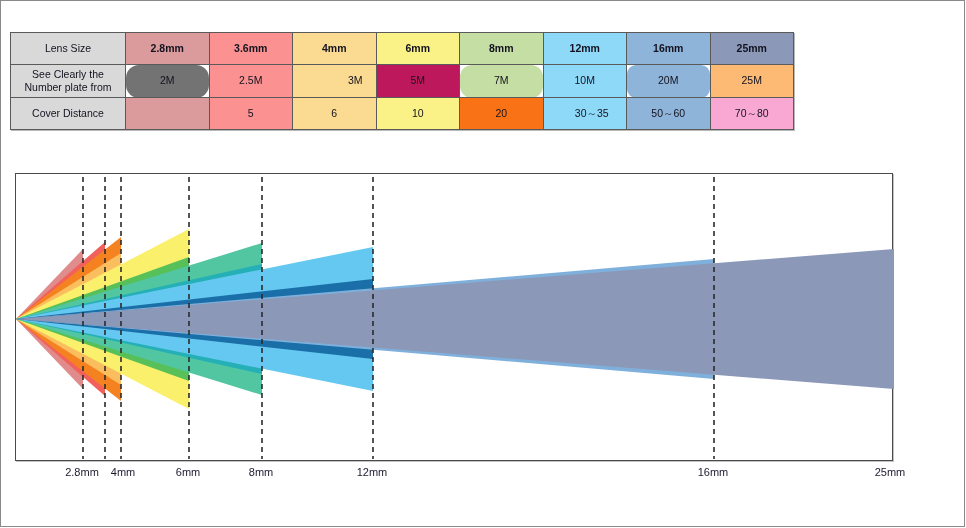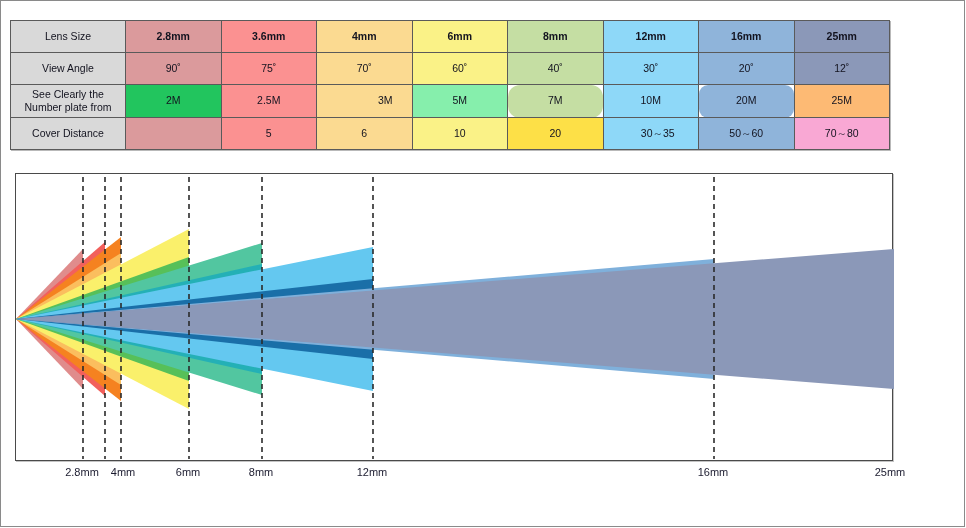--- a/index.html
+++ b/index.html
@@ -22,22 +22,22 @@
     left: 0; top: 0;
     width: 965px; height: 527px;
     border: 1px solid #8a8a8a;
     box-sizing: border-box;
   }
 
   
   #spec-table {
     position: absolute;
     left: 10px;
-    top: 20px;
-    width: 880px;
+    top: 32px;
+    width: 784px;
     border-collapse: collapse;
     table-layout: fixed;
     box-shadow: 1px 1px 0 #b9b9b9;
   }
   #spec-table td {
     border: 1px solid #5a5a5a;
     text-align: center;
     vertical-align: middle;
     font-size: 10.5px;
     line-height: 1.25;
@@ -95,52 +95,41 @@
       <td class="rowhdr">Lens Size</td>
     <td class="colhdr" style="background: rgb(219, 154, 156);">2.8mm</td>
         <td class="colhdr" style="background: rgb(251, 145, 145);">3.6mm</td>
         <td class="colhdr" style="background: rgb(251, 218, 145);">4mm</td>
         <td class="colhdr" style="background: rgb(250, 242, 135);">6mm</td>
         <td class="colhdr" style="background: rgb(197, 222, 163);">8mm</td>
         <td class="colhdr" style="background: rgb(142, 216, 248);">12mm</td>
         <td class="colhdr" style="background: rgb(143, 180, 218);">16mm</td>
         <td class="colhdr" style="background: rgb(139, 152, 184);">25mm</td>
       </tr>
-    <tr>
-      <td class="rowhdr">View Angle</td>
-    <td style="background: rgb(219, 154, 156);">90˚</td>
-        <td style="background: rgb(251, 145, 145);">75˚</td>
-        <td style="background: rgb(251, 218, 145);">70˚</td>
-        <td style="background: rgb(250, 242, 135);">60˚</td>
-        <td style="background: rgb(197, 222, 163);">40˚</td>
-        <td style="background: rgb(142, 216, 248);">30˚</td>
-        <td style="background: rgb(143, 180, 218);">20˚</td>
-        <td style="background: rgb(139, 152, 184);">12˚</td>
-      </tr>
     <tr class="row-see">
       <td class="rowhdr">
         <span>See Clearly the</span><br>
         <span>Number plate from</span>
       </td>
-    <td style="background: #22c55e;">2M</td>
+    <td style="background: #737373; border-radius: 13px;">2M</td>
         <td style="background: rgb(251, 145, 145);">2.5M</td>
         <td style="background: rgb(251, 218, 145); padding-left: 44px;">3M</td>
-        <td style="background: #86efac;">5M</td>
+        <td style="background: #be185d;">5M</td>
         <td style="background: rgb(197, 222, 163); border-radius: 12px;">7M</td>
         <td style="background: rgb(142, 216, 248);">10M</td>
         <td style="background: rgb(143, 180, 218); border-radius: 9px;">20M</td>
         <td style="background: #fdba74;">25M</td>
       </tr>
     <tr>
       <td class="rowhdr">Cover Distance</td>
     <td style="background: rgb(219, 154, 156);"></td>
         <td style="background: rgb(251, 145, 145);">5</td>
         <td style="background: rgb(251, 218, 145);">6</td>
         <td style="background: rgb(250, 242, 135);">10</td>
-        <td style="background: #fde047;">20</td>
+        <td style="background: #f97316;">20</td>
         <td style="background: rgb(142, 216, 248); padding-left: 16px;">30～35</td>
         <td style="background: rgb(143, 180, 218);">50～60</td>
         <td style="background: #f9a8d4;">70～80</td>
       </tr>
   </tbody>
 </table>
 
 <div id="diagram-box">
   <svg id="cone-svg" viewBox="0 0 878 288" preserveAspectRatio="none">
       <polygon points="0,145 67,75 67,215" fill="#E08C8C"></polygon>

